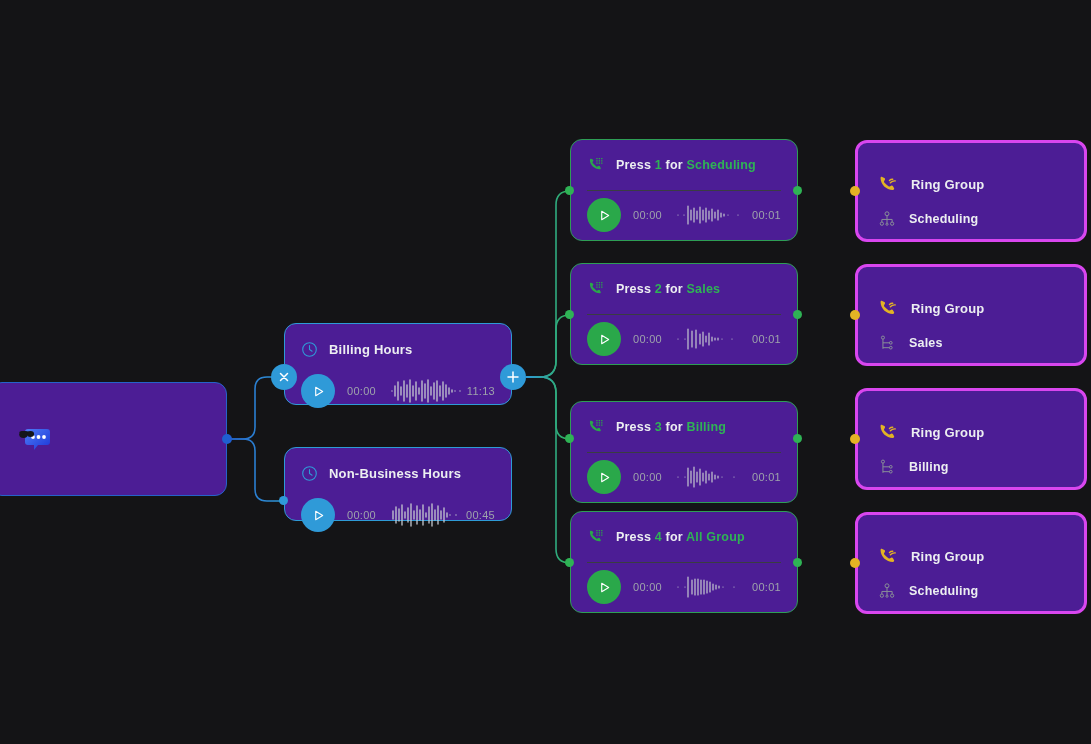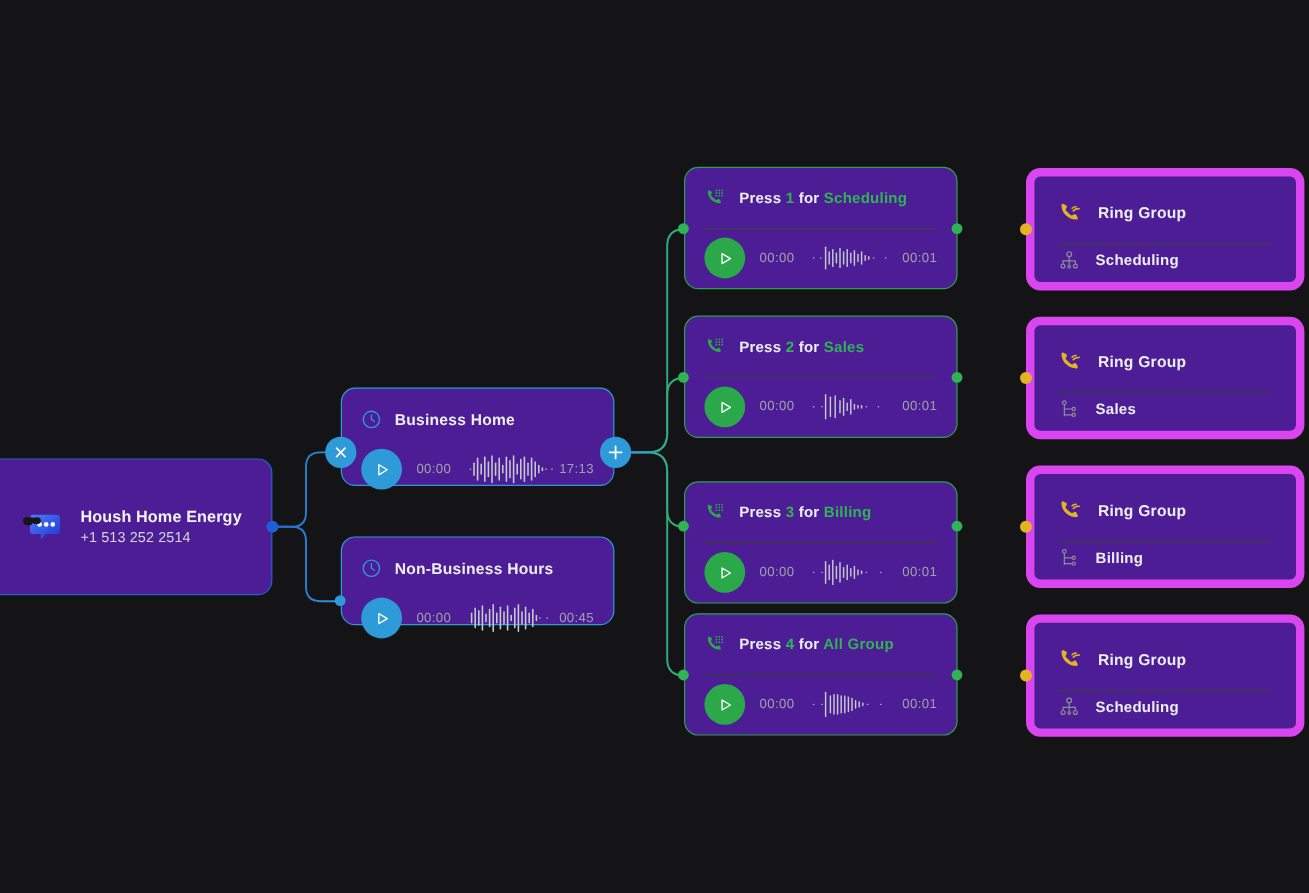--- a/index.html
+++ b/index.html
@@ -138,23 +138,23 @@
   .ivr-card .card-head { height: 50px; }
   .ivr-title { font-size: 12.5px; font-weight: bold; letter-spacing: .2px; }
   .ivr-title .plain { color: #eceef1; }
   .ivr-title .accent { color: #2fb355; }
 
   
   .ring-card {
     width: 232px;
     height: 102px;
     left: 855px;
-    border: 7px solid #d946ef;
+    border: 3px solid #d946ef;
     border-radius: 12px;
-    padding: 4px 20px;
+    padding: 15px 20px;
     display: flex;
     flex-direction: column;
   }
   .ring-card .card-head { height: 52px; gap: 13px; }
   .ring-title {
     color: #eceef1;
     font-size: 13px;
     font-weight: bold;
     letter-spacing: .2px;
   }
@@ -229,34 +229,30 @@
         </defs>
         <path d="M11 8 H30 Q33 8 33 11 V21 Q33 24 30 24 H21 L17 29 L17 24 H11 Q8 24 8 21 V11 Q8 8 11 8 Z" fill="url(#bubbleG)"></path>
         <circle cx="16" cy="16" r="1.9" fill="#fff"></circle>
         <circle cx="21.5" cy="16" r="1.9" fill="#fff"></circle>
         <circle cx="27" cy="16" r="1.9" fill="#fff"></circle>
         <path d="M2 11 Q7 9 13 11 L13 13 Q8 12 4 13 Z" fill="#14151a"></path>
         <ellipse cx="6.5" cy="13.5" rx="4.3" ry="3.4" fill="#15161b"></ellipse>
         <ellipse cx="13.5" cy="13.0" rx="3.6" ry="2.9" fill="#15161b"></ellipse>
       </svg>
     </div>
-    <div class="entry-texts">
-      <div class="entry-title">Housh Home Energy</div>
-      <div class="entry-sub">+1 513 252 2514</div>
-    </div>
   </div>
   <div class="dot" style="left:222px; top:434px; width:10px; height:10px; background:#1f5fd0;"></div>
 
   <div class="node hours-card business">
     <div class="card-head">
       <svg width="17" height="17" viewBox="0 0 20 20">
         <circle cx="10" cy="10" r="8" fill="none" stroke="#2f9ad8" stroke-width="1.3"></circle>
         <path d="M10 5.5 V10 L13 12" fill="none" stroke="#2f9ad8" stroke-width="1.3" stroke-linecap="round"></path>
       </svg>
-      <span class="card-head-title">Business Home</span>
+      <span class="card-head-title">Billing Hours</span>
     </div>
     <div class="divider"></div>
     <div class="player">
       <div class="play-btn blue">
         <svg width="13" height="13" viewBox="0 0 14 14">
             <path d="M4 2.5 L11.5 7 L4 11.5 Z" fill="none" stroke="#fff" stroke-width="1.2" stroke-linejoin="round"></path>
           </svg>
       </div>
       <span class="time left">00:00</span>
       <svg class="wave" width="74" height="26" viewBox="0 0 74 26">
@@ -279,21 +275,21 @@
           <line x1="47" y1="3" x2="47" y2="23"></line>
             <line x1="50" y1="8" x2="50" y2="18"></line>
           <line x1="53" y1="4" x2="53" y2="22"></line>
             <line x1="56" y1="7" x2="56" y2="19"></line>
           <line x1="59" y1="10" x2="59" y2="16"></line>
             <line x1="62" y1="12" x2="62" y2="14"></line>
           <line x1="65" y1="13" x2="65" y2="13"></line>
             <line x1="70" y1="13" x2="70" y2="13"></line>
         </g>
       </svg>
-      <span class="time right">17:13</span>
+      <span class="time right">11:13</span>
     </div>
   </div>
 
   <div class="btn-round" style="left:271px; top:364px;">
     <svg width="12" height="12" viewBox="0 0 12 12">
         <path d="M2.5 2.5 L9.5 9.5 M9.5 2.5 L2.5 9.5" stroke="#fff" stroke-width="1.5" stroke-linecap="round"></path>
       </svg>
   </div>
 
   <div class="btn-round" style="left:500px; top:364px;">

